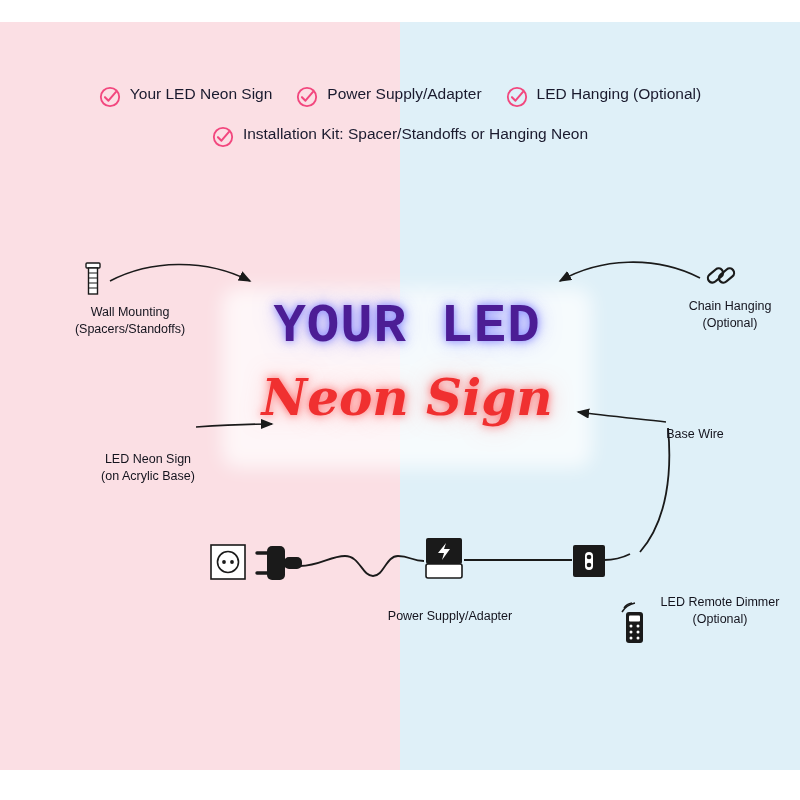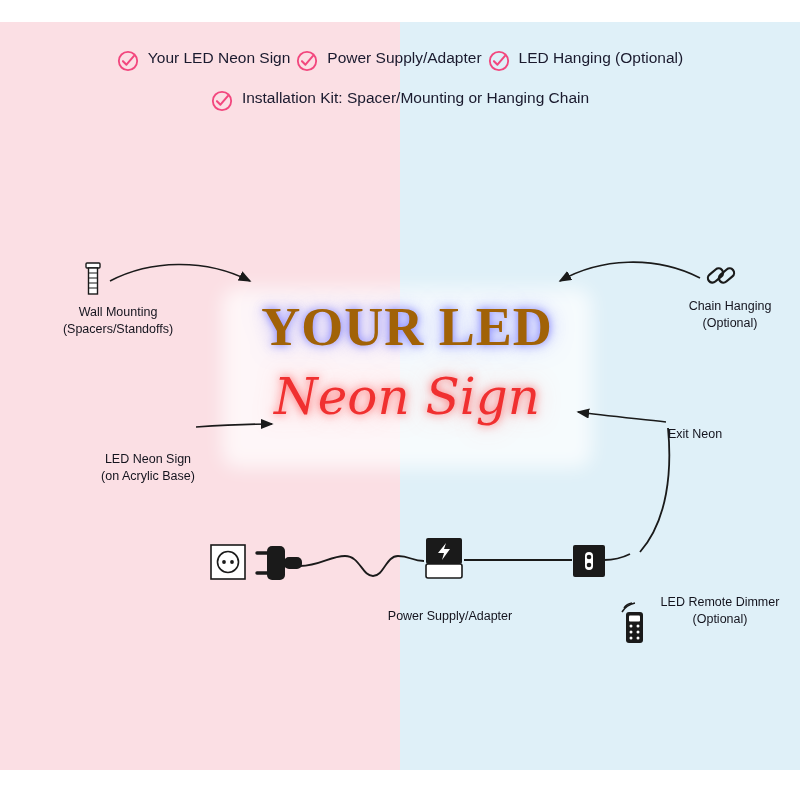--- a/index.html
+++ b/index.html
@@ -50,21 +50,22 @@
     position: absolute;
     left: 0; top: 48px;
     width: 800px;
   }
   .check-row {
     display: flex;
     justify-content: center;
     align-items: flex-start;
   }
   .check-row.row1 {
-    gap: 6px;
+    gap: 24px;
+    margin-top: 36px;
   }
   .check-item {
     display: flex;
     align-items: flex-start;
     gap: 9px;
   }
   .check-icon {
     width: 22px;
     height: 22px;
     flex: 0 0 22px;
@@ -99,37 +100,38 @@
     height: 180px;
     background: rgba(255,255,255,0.72);
     border-radius: 16px;
     filter: blur(9px);
   }
   .neon-line1 {
     position: absolute;
     left: 0; top: 8px;
     width: 370px;
     text-align: center;
-    font-family: Liberation Serif, serif;
+    font-family: Liberation Mono, monospace;
     font-weight: bold;
     font-size: 54px;
     letter-spacing: 1px;
-    color: #a16207;
+    color: #4c1d95;
     text-shadow: 0 0 9px rgba(90,90,255,0.75), 0 0 22px rgba(120,120,255,0.55);
   }
   .neon-line2 {
     position: absolute;
     left: 0; top: 80px;
     width: 370px;
     text-align: center;
     font-family: "DejaVu Serif", serif;
     font-style: italic;
     font-size: 50px;
     color: #f03030;
     text-shadow: 0 0 9px rgba(255,80,80,0.8), 0 0 22px rgba(255,110,110,0.5);
+    font-weight: bold;
   }
 
   
   .lbl {
     position: absolute;
     font-size: 12.5px;
     color: #14141e;
     line-height: 1.35;
     text-align: center;
     white-space: pre-line;
@@ -192,21 +194,21 @@
     </div>
 
     <div class="check-row row2">
       <div class="check-item wide">
         <span class="check-icon">
           <svg viewBox="0 0 24 24" width="22" height="22">
             <circle cx="12" cy="12" r="10" fill="none" stroke="#f2477e" stroke-width="2"></circle>
             <path d="M6.5 12.2 L10.3 16 L18.5 6.5" fill="none" stroke="#f2477e" stroke-width="2.2" stroke-linecap="round" stroke-linejoin="round"></path>
           </svg>
         </span>
-        <span class="check-label">Installation Kit: Spacer/Mounting or Hanging Chain</span>
+        <span class="check-label">Installation Kit: Spacer/Standoffs or Hanging Neon</span>
       </div>
     </div>
   </div>
 
   <div class="neon-wrap">
     <div class="neon-glow"></div>
     <div class="neon-line1">YOUR LED</div>
     <div class="neon-line2">Neon Sign</div>
   </div>
 
@@ -289,29 +291,29 @@
       <rect x="11" y="17.5" width="11" height="6" rx="1" fill="#ffffff"></rect>
       <circle cx="13" cy="28" r="1.5" fill="#ffffff"></circle>
       <circle cx="20" cy="28" r="1.5" fill="#ffffff"></circle>
       <circle cx="13" cy="34" r="1.5" fill="#ffffff"></circle>
       <circle cx="20" cy="34" r="1.5" fill="#ffffff"></circle>
       <circle cx="13" cy="40" r="1.5" fill="#ffffff"></circle>
       <circle cx="20" cy="40" r="1.5" fill="#ffffff"></circle>
     </svg>
   </div>
 
-  <div class="lbl" style="left:18px; top:304px; width:200px;">Wall Mounting
+  <div class="lbl" style="left:30px; top:304px; width:200px;">Wall Mounting
 (Spacers/Standoffs)</div>
 
   <div class="lbl" style="left:640px; top:298px; width:180px;">Chain Hanging
 (Optional)</div>
 
   <div class="lbl" style="left:48px; top:443px; width:200px;margin-top:8px;">LED Neon Sign
 (on Acrylic Base)</div>
 
-  <div class="lbl" style="left:640px; top:426px; width:110px;">Exit Neon</div>
+  <div class="lbl" style="left:640px; top:426px; width:110px;">Base Wire</div>
 
   <div class="lbl" style="left:330px; top:608px; width:240px;">Power Supply/Adapter</div>
 
   <div class="lbl" style="left:620px; top:594px; width:200px;">LED Remote Dimmer
 (Optional)</div>
 
 </div>
 
 </body></html>

